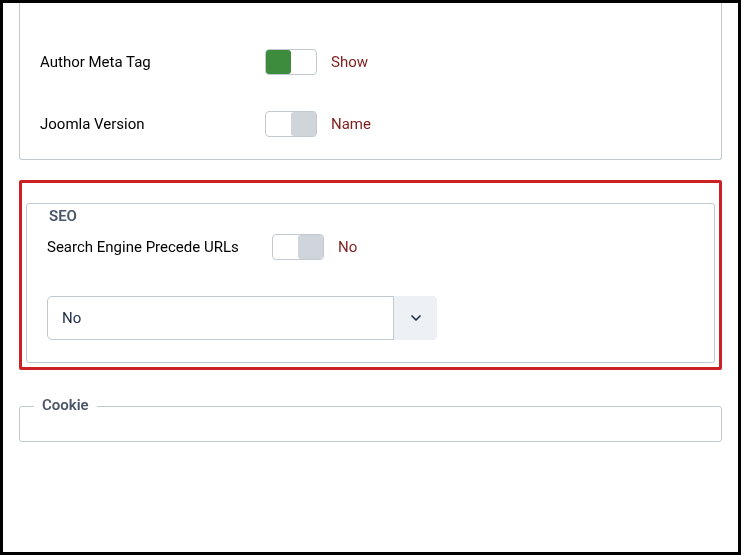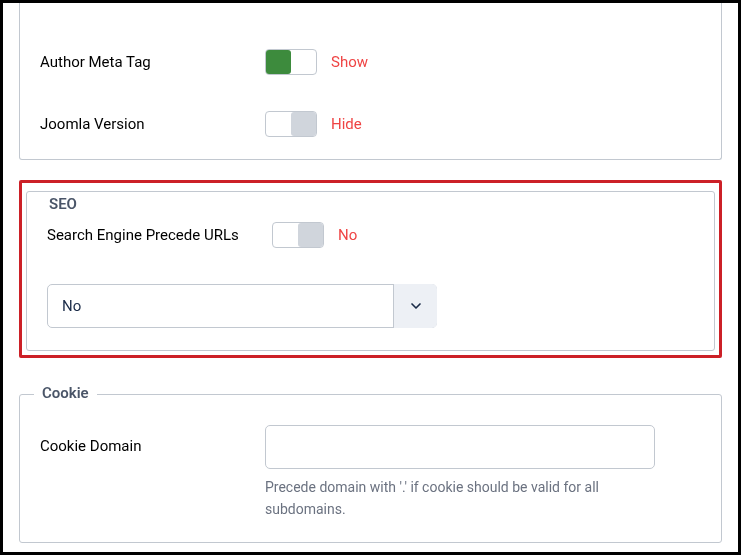--- a/index.html
+++ b/index.html
@@ -37,21 +37,21 @@
       margin-top: 36px;
       position: relative;
     }
     .fieldset-wrap.highlighted {
       padding: 4px;
       border: 3px solid #cc2027;
       border-radius: 2px;
       margin-top: 20px;
     }
     .fieldset-wrap.highlighted .fieldset {
-      margin-top: 4px;
+      margin-top: 16px;
     }
     .legend {
       position: absolute;
       top: -11px;
       left: 14px;
       background: #fff;
       padding: 0 8px;
       font-weight: 600;
       color: #4a5568;
       font-size: 15px;
@@ -99,21 +99,21 @@
     }
     .toggle.on .knob {
       left: 0;
       background: #3d8b3d;
     }
     .toggle.off .knob {
       right: 0;
       background: #d0d5dc;
     }
     .toggle-text {
-      color: #ef4444;
+      color: #7f1d1d;
       font-size: 15px;
     }
     .select-wrap {
       position: relative;
       width: 100%;
       max-width: 390px;
     }
     .select-display {
       width: 100%;
       height: 44px;
@@ -189,21 +189,21 @@
         <span class="toggle-text">Show</span>
       </div>
     </div>
 
     <div class="field-row">
       <div class="field-label">Joomla Version</div>
       <div class="field-control">
         <div class="toggle off">
           <div class="knob"></div>
         </div>
-        <span class="toggle-text">Hide</span>
+        <span class="toggle-text">Name</span>
       </div>
     </div>
 
   </div>
 
   <div class="fieldset-wrap highlighted">
     <div class="fieldset">
       <div class="legend">SEO</div>
 
       <div class="field-row">
@@ -229,24 +229,17 @@
         </div>
       </div>
 
     </div>
   </div>
 
   <div class="fieldset-wrap">
     <div class="fieldset">
       <div class="legend">Cookie</div>
 
-      <div class="field-row with-help">
-        <div class="field-label">Cookie Domain</div>
-        <div class="control-column">
-          <input type="text" class="text-input" value="" style="">
-          <div class="help-text">Precede domain with '.' if cookie should be valid for all subdomains.</div>
-        </div>
-      </div>
 
     </div>
   </div>
 
 </div>
 
 </body></html>

